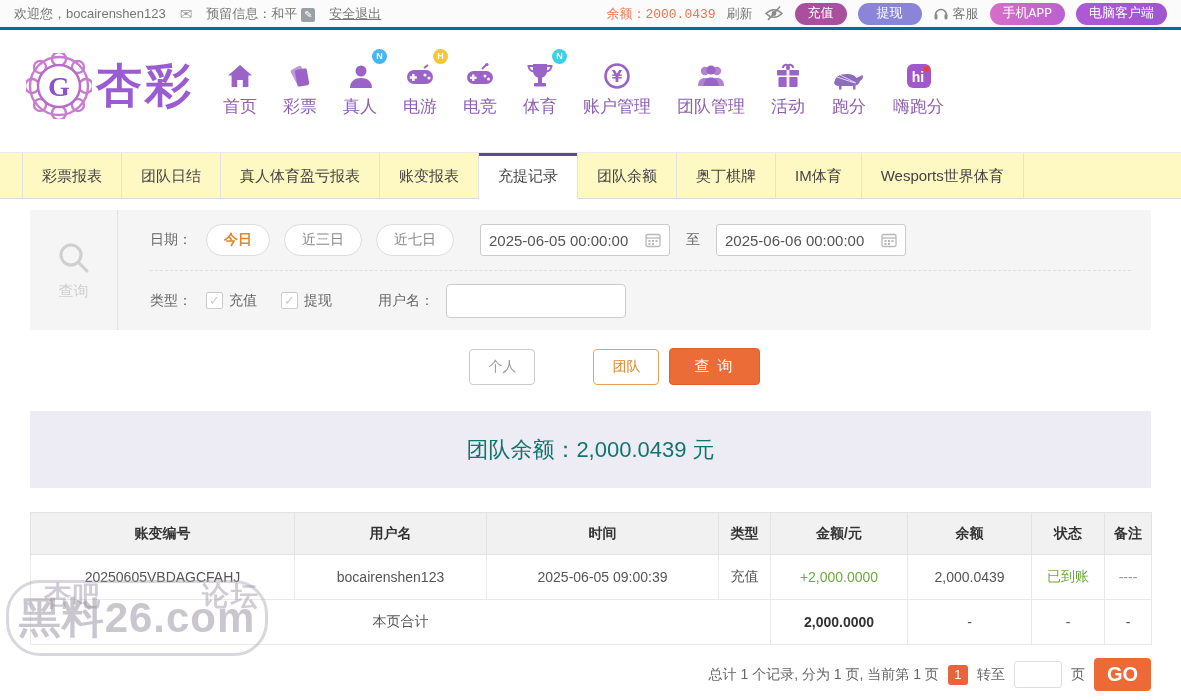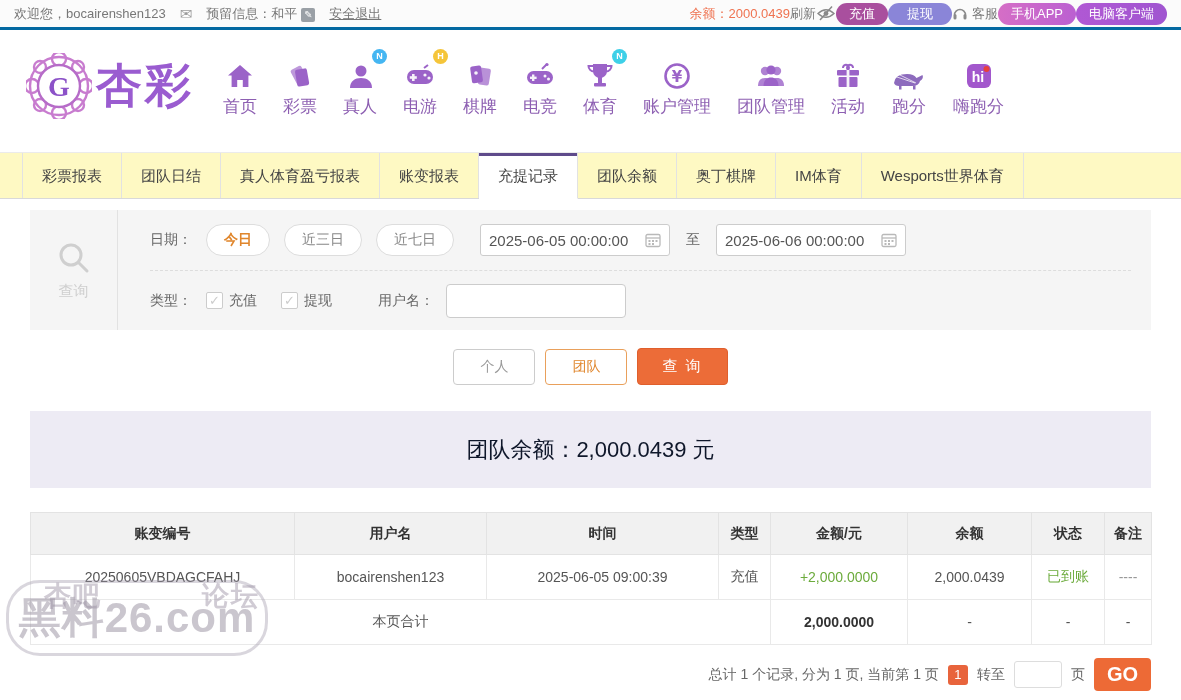--- a/index.html
+++ b/index.html
@@ -5,21 +5,21 @@
   * { box-sizing: border-box; margin: 0; padding: 0; }
   html,body { width:1181px; height:700px; }
   body {
     font-family:"Liberation Sans","DejaVu Sans",sans-serif;
     background:#fff; overflow:hidden; position:relative;
   }
   
   .topbar{height:30px;background:#fbfbfb;border-bottom:3px solid #0369a1;
     display:flex;align-items:center;padding:0 14px;font-size:13px;color:#777;}
   .tb-left{display:flex;align-items:center;gap:14px;}
-  .tb-right{margin-left:auto;display:flex;align-items:center;}
+  .tb-right{margin-left:auto;display:flex;align-items:center;gap:11px;font-family:Liberation Mono, monospace;}
   .tb-link{text-decoration:underline;color:#777;cursor:pointer;}
   .tb-btn{color:#fff;border-radius:11px;padding:3px 13px;font-size:13px;cursor:pointer;line-height:16px;}
   .btn-charge{background:#a94f9e;}
   .btn-withdraw{background:#8a85d8;padding:3px 19px;}
   .btn-app{background:linear-gradient(90deg,#d56ec6,#bb60d1);}
   .btn-pc{background:linear-gradient(90deg,#b058d4,#a055d0);}
   .balance-txt{color:#ef7351;}
   .env-icon{color:#9a9a9a;font-size:15px;}
   .edit-icon{display:inline-block;width:14px;height:14px;background:#9aa0a6;color:#fff;
     font-size:10px;line-height:14px;text-align:center;border-radius:2px;margin-left:4px;}
@@ -60,31 +60,31 @@
     font-family:"Liberation Sans","DejaVu Sans",sans-serif;background:transparent;}
   .to-label{margin:0 4px 0 16px;color:#666;}
   .cb{display:inline-block;width:17px;height:17px;border:1px solid #ccc;border-radius:2px;background:#fff;
     color:#ccc;font-size:13px;line-height:15px;text-align:center;margin-right:6px;cursor:pointer;}
   .cb-label{margin-right:24px;}
   .uname-label{margin-left:22px;margin-right:12px;}
   .uname-input{width:180px;height:34px;border:1px solid #ccc;border-radius:4px;background:#fff;
     font-size:14px;padding:0 8px;outline:none;}
   
   .actions{display:flex;justify-content:center;align-items:center;gap:10px;margin:18px 0 26px;}
-  .btn-ghost{padding:8px 26px;border:1px solid #ccc;border-radius:4px;color:#9a9a9a;background:#fff;
-    font-size:14px;cursor:pointer;}
+  .btn-ghost{padding:8px 18px;border:1px solid #ccc;border-radius:4px;color:#9a9a9a;background:#fff;
+    font-size:14px;cursor:pointer;margin-left:48px;}
   .btn-ghost.team{border-color:#e9a05b;color:#e0862c;}
   .btn-primary{padding:8px 24px;background:#ec6c38;border:1px solid #e05f2c;border-radius:4px;
     color:#fff;font-size:15px;cursor:pointer;letter-spacing:2px;}
   
   .account-bar{margin:0 30px;height:77px;display:flex;}
   .acct-left{flex:1;background:#f7f7f7;display:flex;align-items:center;justify-content:center;
     font-size:22px;color:#333;}
   .acct-right{flex:1;background:#edebf4;display:flex;align-items:center;justify-content:center;
-    font-size:22px;color:#0f172a;}
+    font-size:22px;color:#0f766e;}
   
   .rec-table{margin:24px 30px 0;width:1121px;border-collapse:collapse;font-size:14px;color:#555;
     text-align:center;table-layout:fixed;}
   .rec-table th{background:#f1f1f1;border:1px solid #e3e3e3;height:42px;font-weight:bold;color:#333;}
   .rec-table td{border:1px solid #e9e9e9;height:45px;}
   .t-green{color:#6cab3c;}
   .t-bold{font-weight:bold;color:#333;}
   .t-dim{color:#999;}
   
   .pagination{margin:13px 30px 0;display:flex;justify-content:flex-end;align-items:center;gap:9px;
@@ -195,30 +195,20 @@
         <rect x="8" y="13" width="2.6" height="7" fill="#f5f3f9"></rect>
         <rect x="5.8" y="15.2" width="7" height="2.6" fill="#f5f3f9"></rect>
         <circle cx="21" cy="14" r="1.6" fill="#f5f3f9"></circle>
             <circle cx="25" cy="17" r="1.6" fill="#f5f3f9"></circle>
           </svg>
         <span class="badge b-gold">H</span>
         </span>
       <span class="nav-label">电游</span>
     </div>
 
-    <div class="nav-item">
-      <span class="nav-ico">
-          <svg class="svgicon" width="30" height="30" viewBox="0 0 30 30" fill="#9b63c8">
-        <rect x="6" y="5" width="11" height="17" rx="2" transform="rotate(-8 11 13)"></rect>
-        <rect x="14" y="7" width="11" height="17" rx="2" transform="rotate(9 19 15)" opacity=".7"></rect>
-        <circle cx="11" cy="12" r="1.8" fill="#f5f3f9"></circle>
-          </svg>
-        </span>
-      <span class="nav-label">棋牌</span>
-    </div>
 
     <div class="nav-item">
       <span class="nav-ico">
           <svg class="svgicon" width="32" height="30" viewBox="0 0 32 30">
         <path d="M18 8 l5 -5" stroke="#9b63c8" stroke-width="2" fill="none"></path>
         <circle cx="23" cy="3.5" r="1.6" fill="#9b63c8"></circle>
         <rect x="3" y="10" width="26" height="13" rx="6.5" fill="#9b63c8"></rect>
         <rect x="8" y="13.5" width="2.4" height="6.5" fill="#f5f3f9"></rect>
         <rect x="6" y="15.6" width="6.6" height="2.4" fill="#f5f3f9"></rect>
         <circle cx="21" cy="15" r="1.5" fill="#f5f3f9"></circle>

